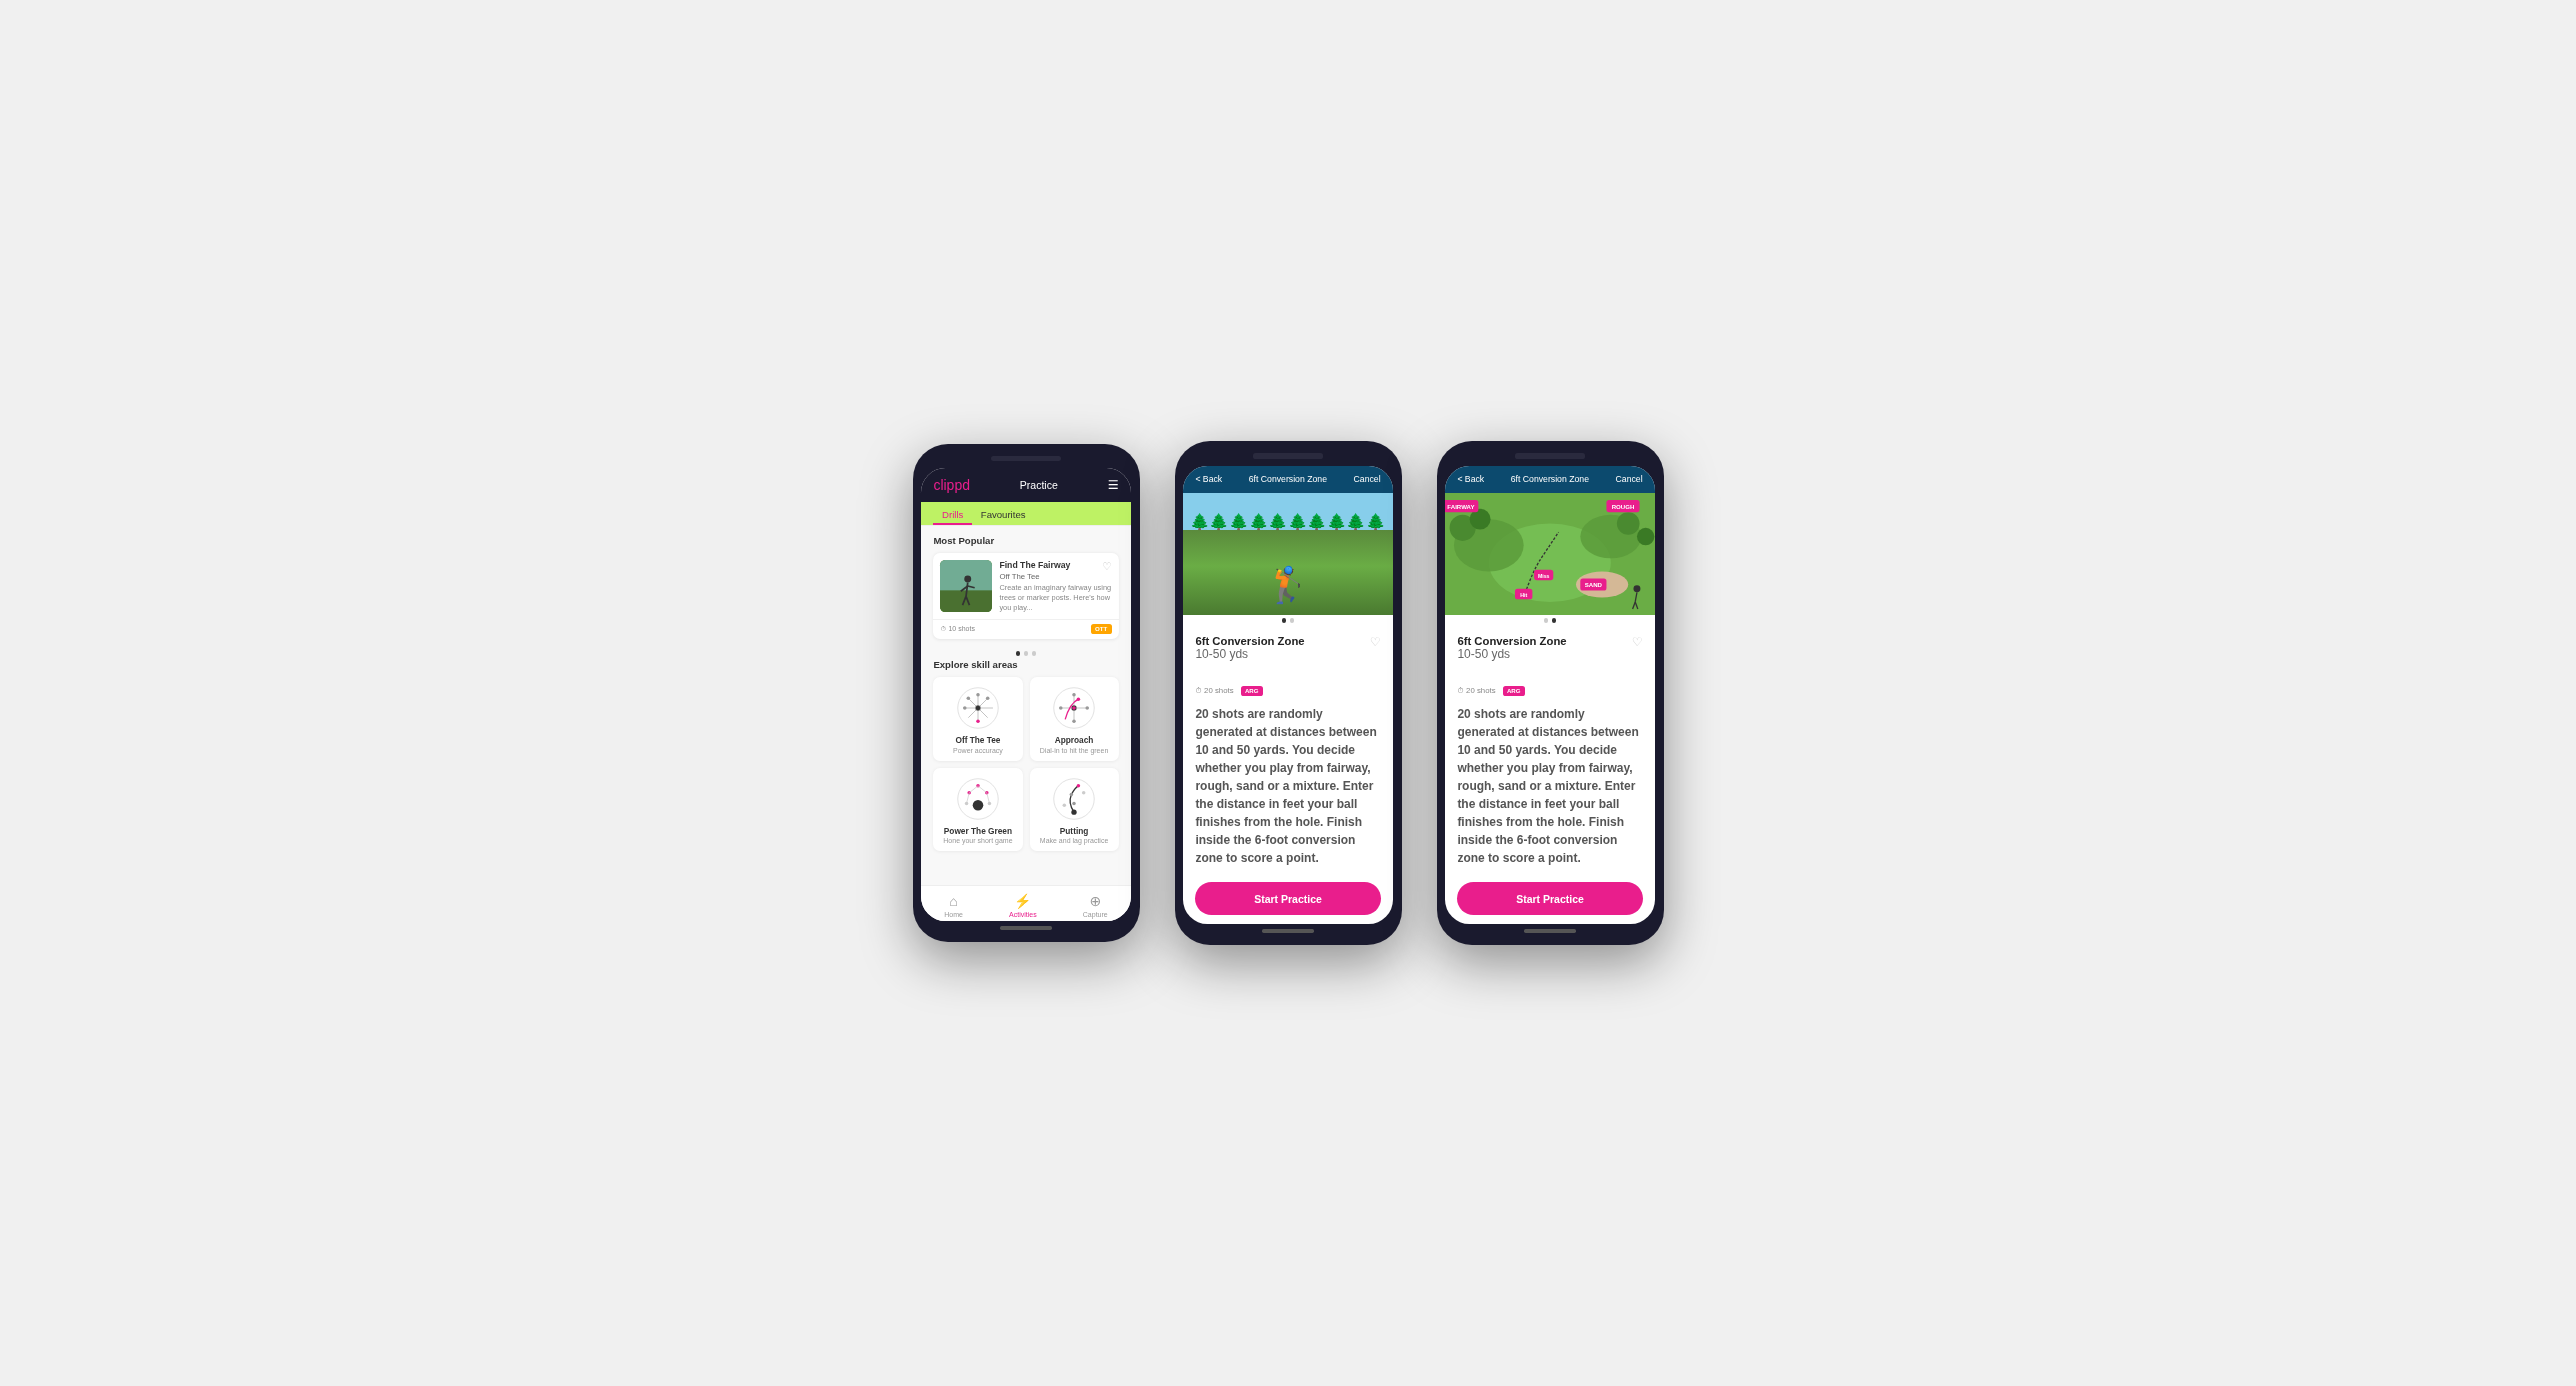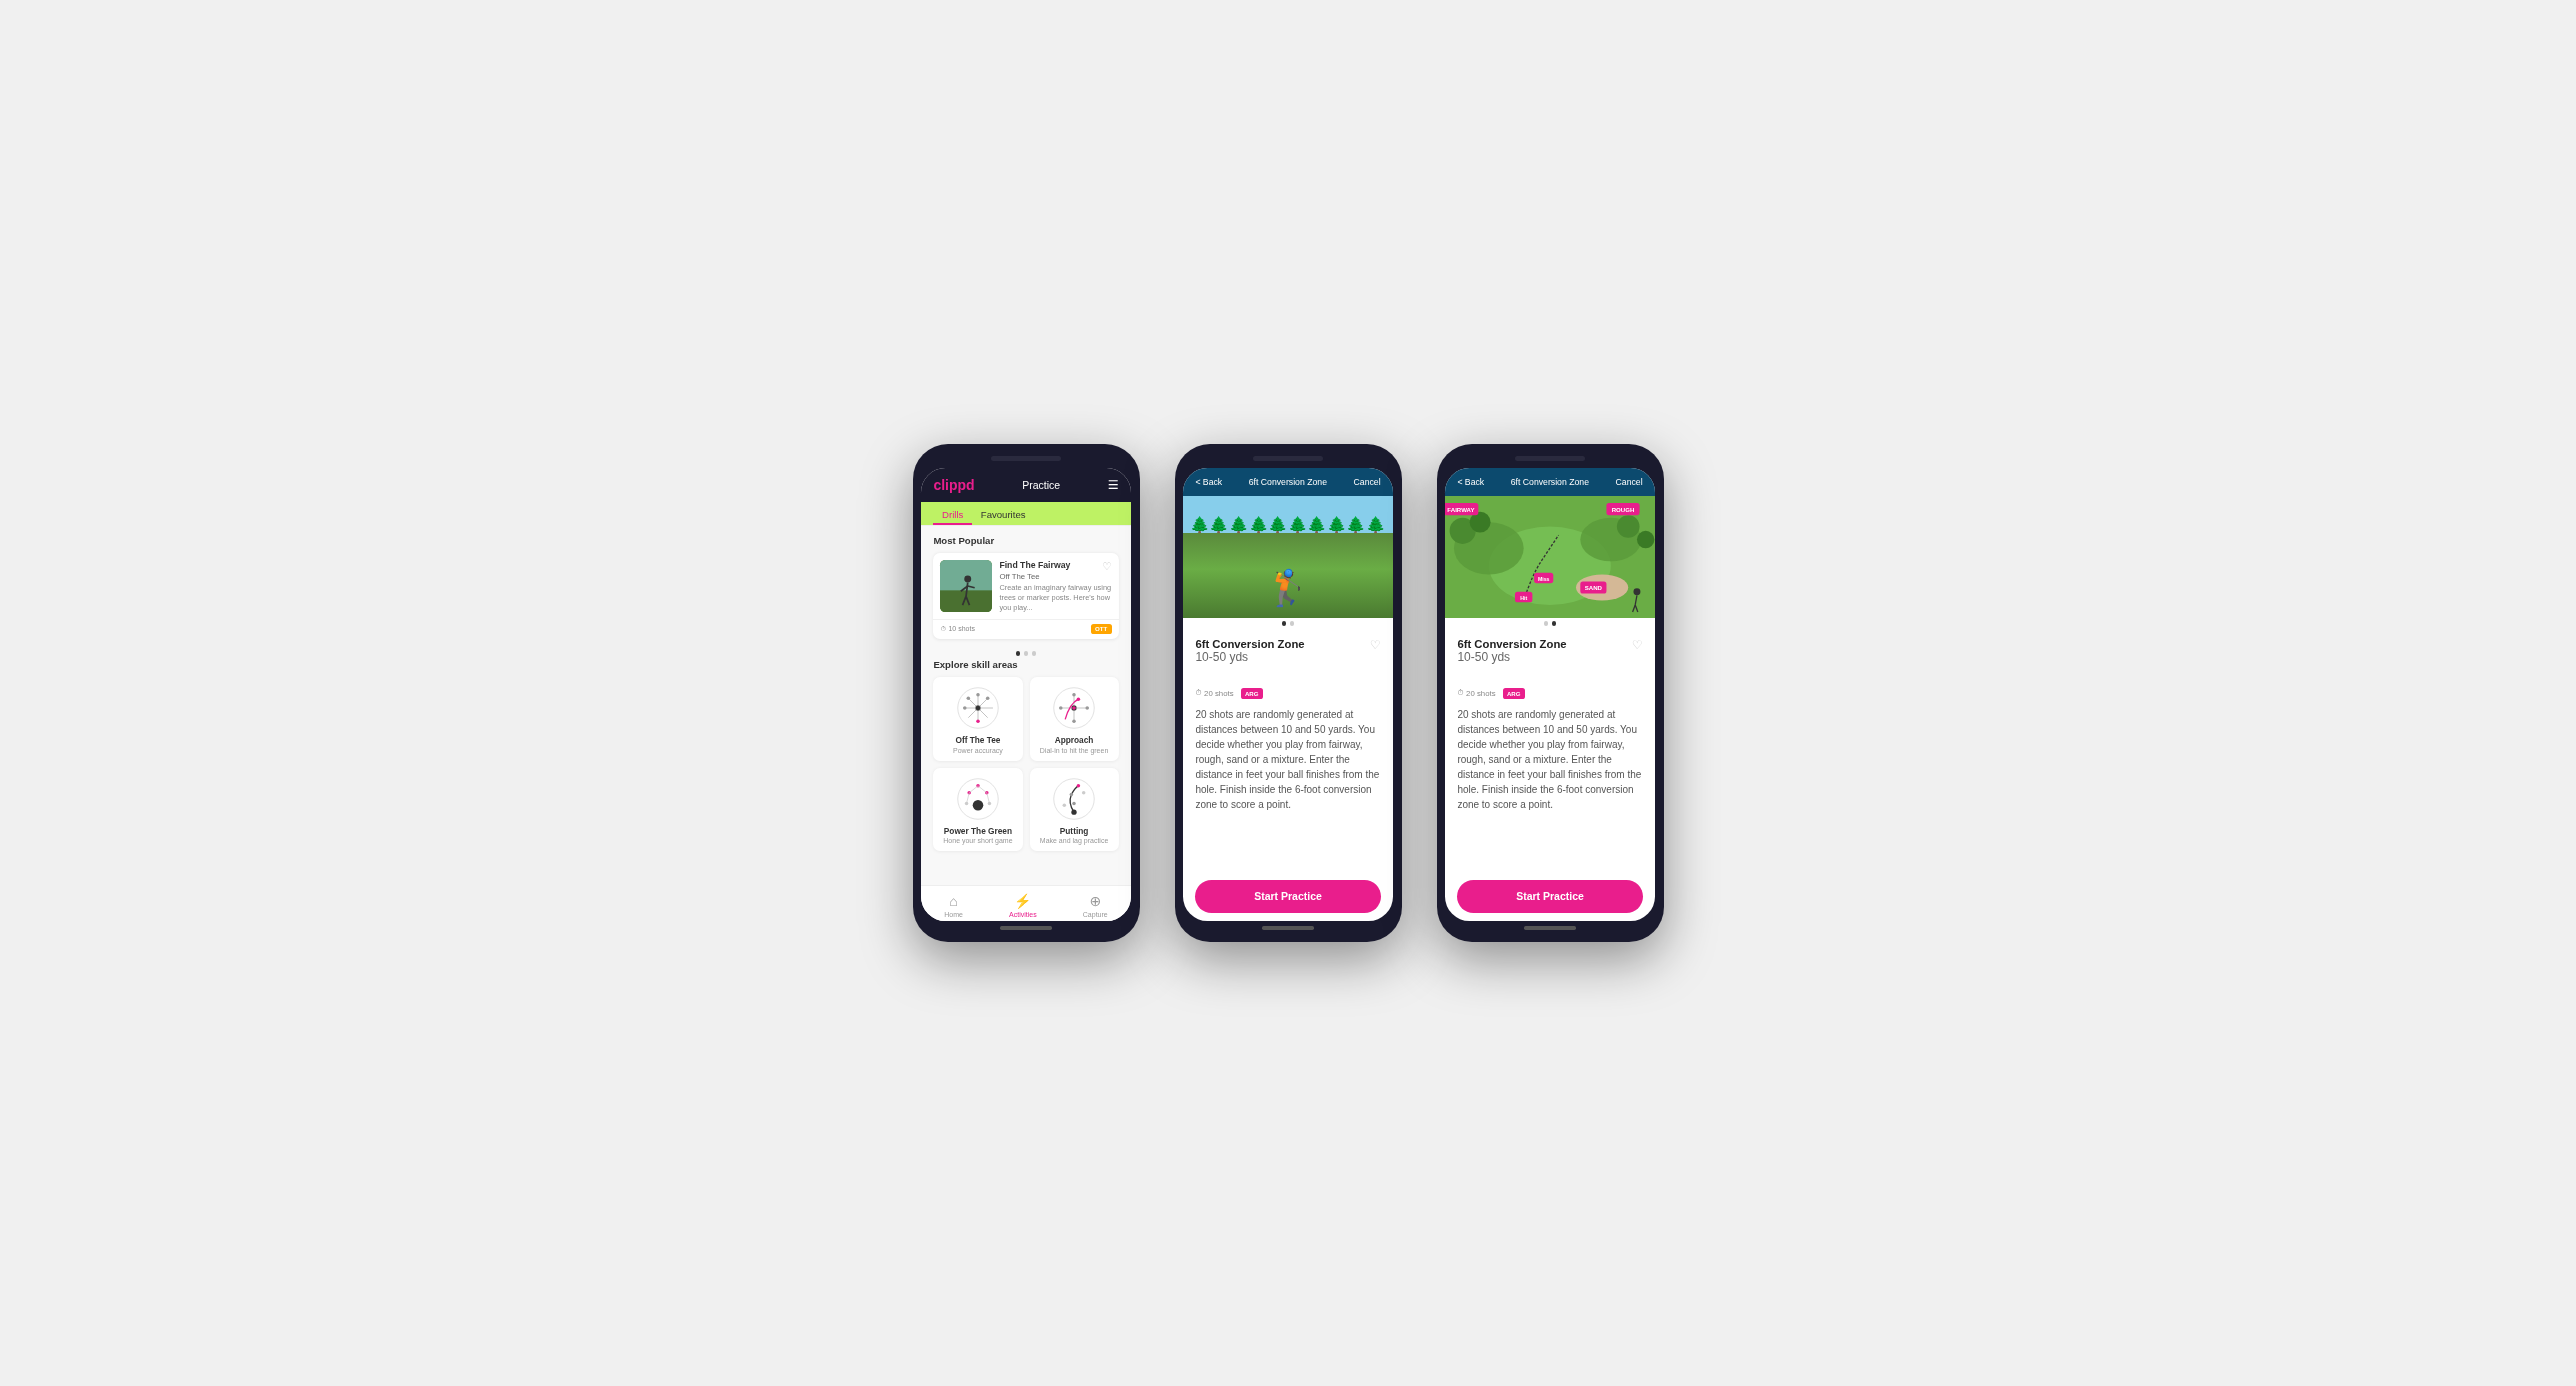--- a/index.html
+++ b/index.html
@@ -51,21 +51,21 @@
     .p1-header {
       background: #1a1a2e;
       padding: 8.7px 12.2px;
       display: flex;
       align-items: center;
       justify-content: space-between;
     }
     .p1-logo {
       color: #e91e8c;
       font-size: 14px;
-      font-weight: 700;
+      font-weight: 400;
     }
     .p1-header-title {
       color: #fff;
       font-size: 10.5px;
     }
     .hamburger {
       color: #fff;
       font-size: 12.2px;
     }
 
@@ -357,23 +357,24 @@
       margin-bottom: 8.7px;
     }
     .detail-shots {
       font-size: 7.8px;
       color: #888;
       display: flex;
       align-items: center;
       gap: 2.6px;
     }
     .detail-desc {
-      font-size: 10px;
+      font-size: 12px;
       color: #555;
       line-height: 1.5;
+      font-weight: bold;
     }
 
     .start-btn {
       background: #e91e8c;
       color: #fff;
       border: none;
       border-radius: 22px;
       padding: 10.5px;
       width: calc(100% - 24.4px);
       margin: 7px 12.2px 8.7px;

